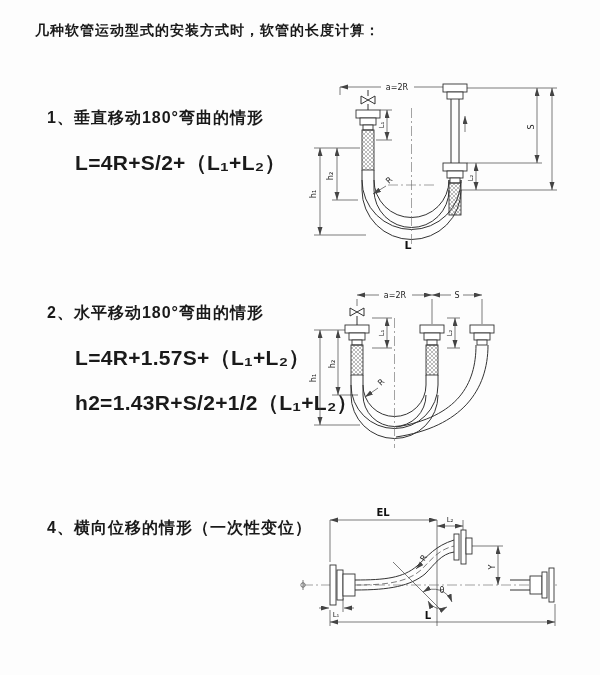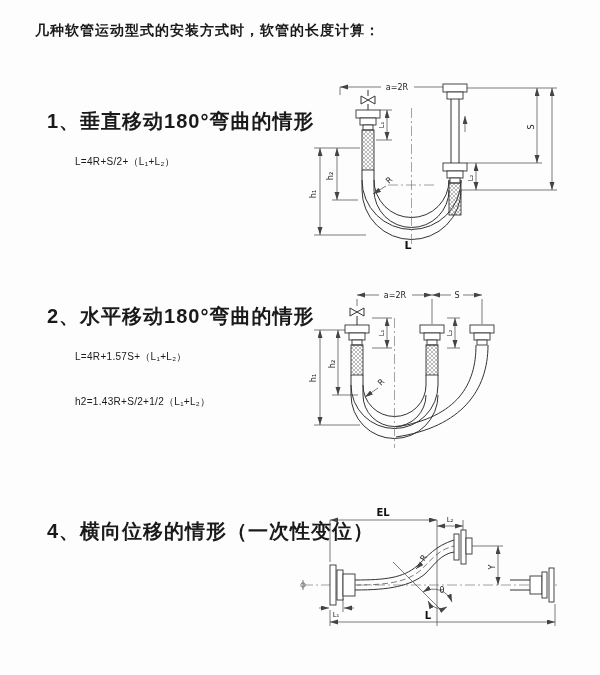--- a/index.html
+++ b/index.html
@@ -7,23 +7,23 @@
     width:600px;height:675px;position:relative;background:#fdfdfd;
     font-family:"Liberation Sans","DejaVu Sans",sans-serif;color:#1a1a1a;
     overflow:hidden;
   }
   .doc-title{
     position:absolute;left:35px;top:22px;
     font-size:14px;font-weight:bold;letter-spacing:1px;
   }
   .section{position:absolute;left:47px;}
   .sec1{top:108px;} .sec2{top:303px;} .sec3{top:518px;}
-  .heading{font-size:20px;font-weight:bold;letter-spacing:1px;}
+  .heading{font-size:16px;font-weight:bold;letter-spacing:1px;}
   .formulas{margin:12px 0 0 28px;}
-  .formula{font-size:10px;font-weight:normal;height:25px;letter-spacing:.3px;margin-top:20px;}
+  .formula{font-size:21px;font-weight:bold;height:25px;letter-spacing:.3px;margin-top:20px;}
   .dia{position:absolute;}
   .dia1{left:300px;top:70px;}
   .dia2{left:300px;top:280px;}
   .dia3{left:295px;top:490px;}
   
   .pln{stroke:#333;stroke-width:1;fill:none;}
   .dln{stroke:#444;stroke-width:.7;fill:none;}
   .cl{stroke:#666;stroke-width:.6;fill:none;stroke-dasharray:10 3 2 3;}
   .fit{fill:#fff;stroke:#333;stroke-width:.9;}
   .hose{fill:url(#hatch);stroke:#333;stroke-width:.9;}

